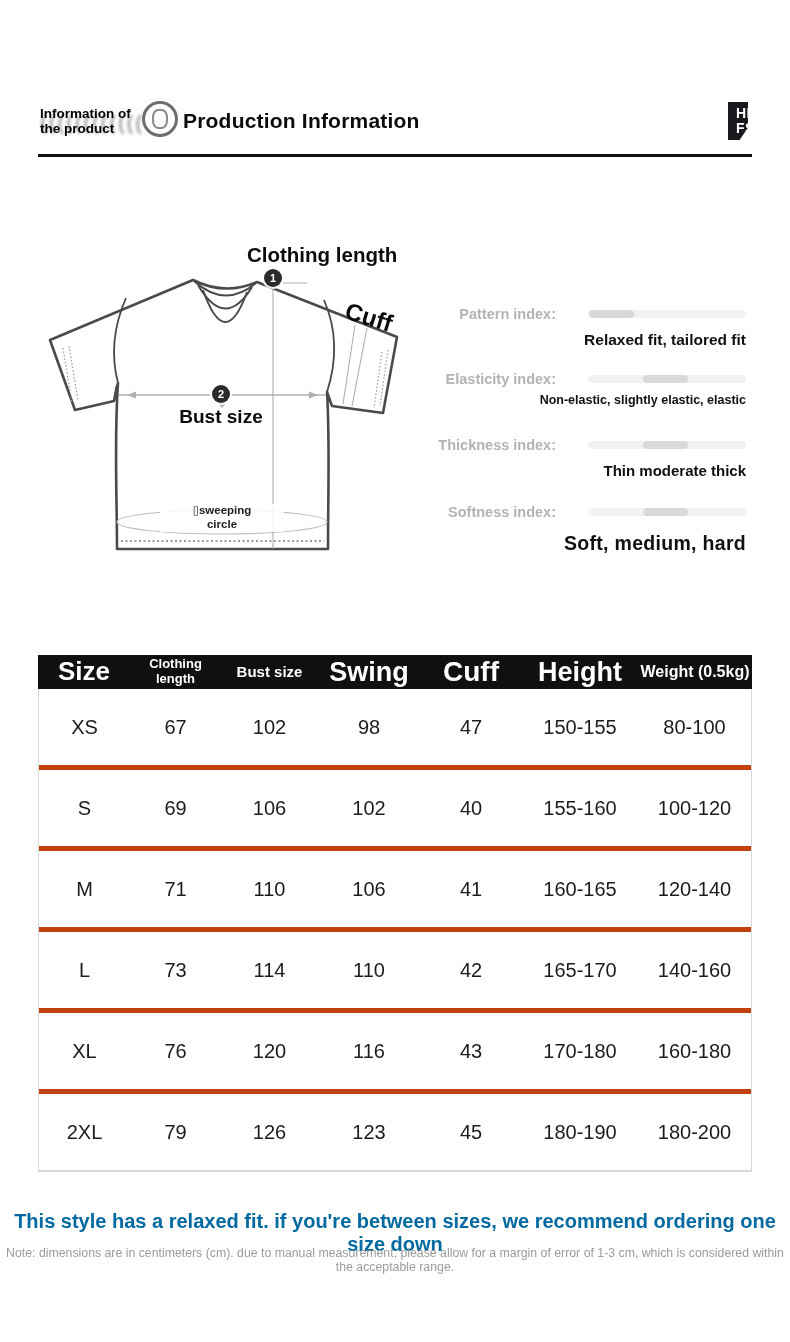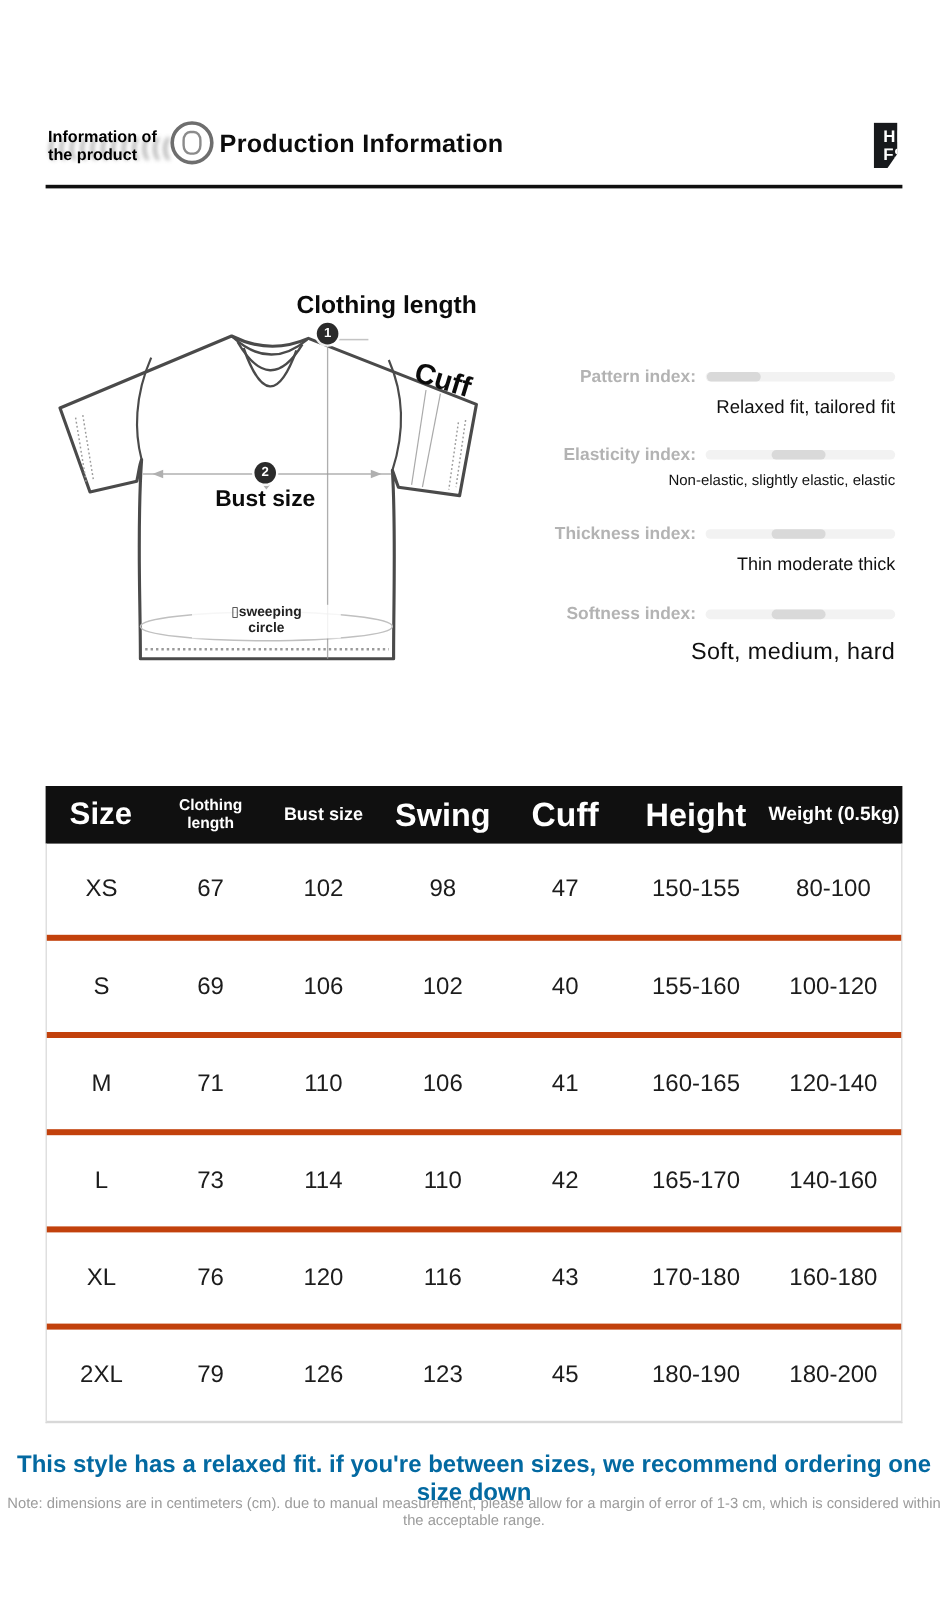--- a/index.html
+++ b/index.html
@@ -32,35 +32,35 @@
   .lbl-sweep{position:absolute;left:160px;top:504px;width:124px;text-align:center;font-size:11.5px;
     font-weight:700;line-height:1.2;color:#222;background:rgba(255,255,255,.85);}
   .marker{position:absolute;width:18px;height:18px;border-radius:50%;background:#2b2b2b;color:#fff;
     font-size:11px;font-weight:700;text-align:center;line-height:18px;box-shadow:0 0 0 2px rgba(255,255,255,.9);}
   .marker-1{left:264px;top:269px;}
   .marker-2{left:212px;top:385px;}
 
   
   .idx-row{position:absolute;left:440px;width:306px;}
   .idx-row.r0{top:306px;} .idx-row.r1{top:371px;} .idx-row.r2{top:437px;} .idx-row.r3{top:504px;}
-  .idx-top{display:flex;align-items:center;justify-content:flex-end;gap:8px;}
+  .idx-top{display:flex;align-items:center;justify-content:flex-end;gap:32px;}
   .idx-label{flex:1;text-align:right;font-size:14.5px;font-weight:700;color:#b3b3b3;white-space:nowrap;}
   .idx-bar{position:relative;width:158px;height:8px;border-radius:4px;background:#f2f2f2;flex:none;}
   .idx-fill{position:absolute;top:0;height:8px;width:45px;border-radius:4px;background:#d9d9d9;}
   .fill-left{left:1px;} .fill-mid{left:55px;}
-  .idx-value{text-align:right;font-weight:400;color:#101010;}
+  .idx-value{text-align:right;font-weight:700;color:#101010;}
   .r0 .idx-value{margin-top:9px;font-size:15.5px;}
   .r1 .idx-value{margin-top:6px;font-size:12.5px;line-height:1.25;margin-left:86px;}
   .r2 .idx-value{margin-top:9px;font-size:15px;}
   .r3 .idx-value{margin-top:12px;font-size:19.5px;letter-spacing:.3px;}
 
   
   .size-table{position:absolute;left:38px;top:655px;width:714px;}
   .thead{display:grid;grid-template-columns:92px 91px 97px 102px 102px 116px 114px;
-    background:#101010;color:#fff;height:48px;align-items:center;}
+    background:#101010;color:#fff;height:34px;align-items:center;}
   .th{text-align:center;font-weight:700;line-height:1.12;}
   .th.c0{font-size:26px;} .th.c1{font-size:13px;} .th.c2{font-size:15px;}
   .th.c3{font-size:27px;} .th.c4{font-size:28px;} .th.c5{font-size:27px;} .th.c6{font-size:16px;}
   .tbody{border:1px solid #d8d8d8;border-top:none;box-sizing:border-box;}
   .tr{display:grid;grid-template-columns:91px 91px 97px 102px 102px 116px 113px;height:76px;
     align-items:center;border-bottom:5px solid #c2410c;}
   .tr:last-child{border-bottom:1px solid #d8d8d8;}
   .td{text-align:center;font-size:20px;color:#1c1c1c;}
 
   

